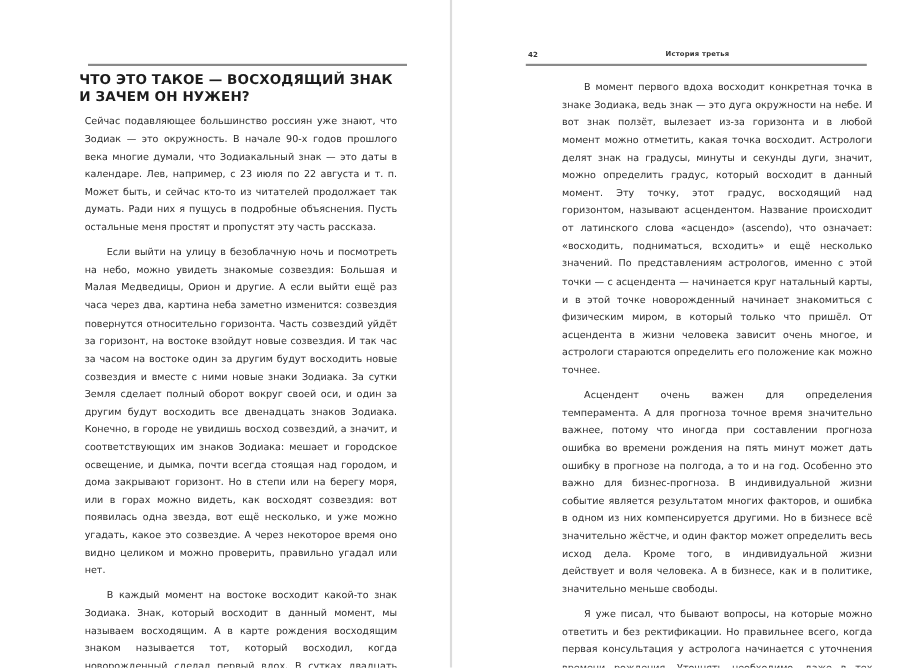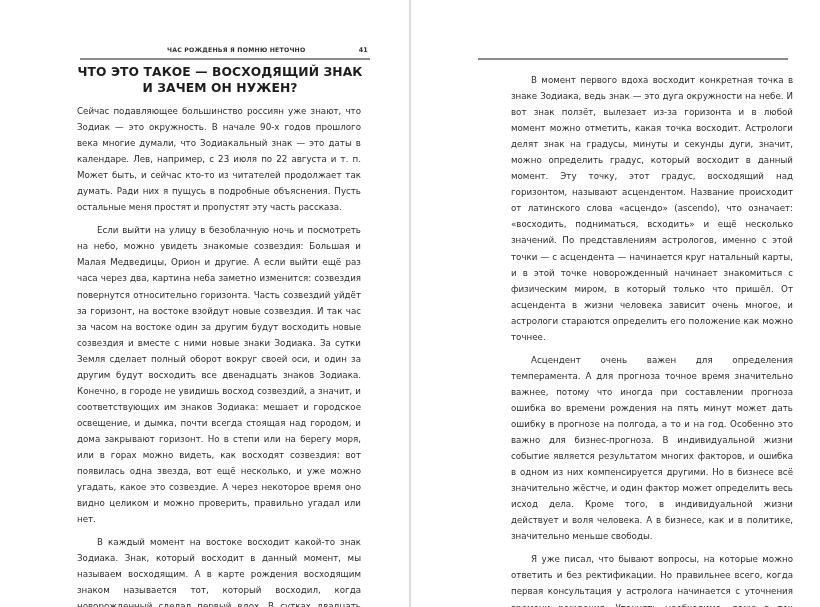--- a/index.html
+++ b/index.html
@@ -22,21 +22,21 @@
   .page.left .rh-title { left: 95px; }
   .page.right .rh-title { left: 125px; }
   .rh-num { position: absolute; top: 0; font-size: 6.4px; }
   .page.left .rh-num { right: 0; }
   .page.right .rh-num { left: 0; }
   .rule { position: absolute; top: 58px; height: 2px; background: #8a8a8a; width: 304px; }
   .page.left .rule { left: 0; }
   .page.right .rule { left: -2px; width: 310px; }
   .heading {
     position: absolute; top: 64px; left: 0; width: 302px;
-    text-align: center; font-weight: bold; font-size: 12.3px; line-height: 16px;
+    text-align: left; font-weight: bold; font-size: 12.3px; line-height: 16px;
     color: #1c1c1c; letter-spacing: 0.1px;
   }
   .body-text {
     position: absolute; width: 302px;
     font-size: 8.7px; line-height: 16.05px; text-align: justify; color: #2b2b2b;
   }
   .page.left .body-text { left: 30px; top: 96px; width: 298px; }
   .page.left .heading { left: 32px; width: 296px; }
   .page.left .running-head { left: 32px; width: 296px; }
   .page.left .rule { left: 40px; width: 290px; }
@@ -45,34 +45,34 @@
   .para { margin: 7px; text-indent: 0; hyphens: manual; }
   .para.indent { text-indent: 20px; }
 </style>
 </head>
 <body>
 
 <div class="spread">
   <div class="gutter"></div>
 
   <div class="page left">
-    <div class="running-head">
-      <span class="rh-title">ЧАС РОЖДЕНЬЯ Я ПОМНЮ НЕТОЧНО</span>
-      <span class="rh-num">41</span>
-    </div>
     <div class="rule"></div>
     <div class="heading">ЧТО ЭТО ТАКОЕ — ВОСХОДЯЩИЙ ЗНАК И ЗАЧЕМ ОН НУЖЕН?</div>
     <div class="body-text">
       <p class="para">Сейчас подавляющее большинство россиян уже знают, что Зодиак — это окружность. В начале 90-х годов прошлого века многие думали, что Зодиакальный знак — это даты в календаре. Лев, например, с 23 июля по 22 августа и т. п. Может быть, и сейчас кто-то из читателей продолжает так думать. Ради них я пущусь в подробные объяснения. Пусть остальные меня простят и пропустят эту часть рассказа.</p>
       <p class="para indent">Если выйти на улицу в безоблачную ночь и посмотреть на небо, можно увидеть знакомые созвездия: Большая и Малая Медведицы, Орион и другие. А если выйти ещё раз часа через два, картина неба заметно изменится: созвездия повернутся относительно горизонта. Часть созвездий уйдёт за горизонт, на востоке взойдут новые созвездия. И так час за часом на востоке один за другим будут восходить новые созвездия и вместе с ними новые знаки Зодиака. За сутки Земля сделает полный оборот вокруг своей оси, и один за другим будут восходить все двенадцать знаков Зодиака. Конечно, в городе не увидишь восход созвездий, а значит, и соответствующих им знаков Зодиака: мешает и городское освещение, и дымка, почти всегда стоящая над городом, и дома закрывают горизонт. Но в степи или на берегу моря, или в горах можно видеть, как восходят созвездия: вот появилась одна звезда, вот ещё несколько, и уже можно угадать, какое это созвездие. А через некоторое время оно видно целиком и можно проверить, правильно угадал или нет.</p>
       <p class="para indent">В каждый момент на востоке восходит какой-то знак Зодиака. Знак, который восходит в данный момент, мы называем восходящим. А в карте рождения восходящим знаком называется тот, который восходил, когда новорожденный сделал первый вдох. В сутках двадцать четыре часа, знаков двенадцать, значит, один знак восходит в среднем два часа. И если знать час рождения, можно определить восходящий знак. Но астрологу нужно знать время ещё точнее.</p>
     </div>
   </div>
 
   <div class="page right">
+    <div class="running-head">
+      <span class="rh-num">42</span>
+      <span class="rh-title">История третья</span>
+    </div>
     <div class="rule"></div>
     <div class="body-text">
       <p class="para indent">В момент первого вдоха восходит конкретная точка в знаке Зодиака, ведь знак — это дуга окружности на небе. И вот знак ползёт, вылезает из-за горизонта и в любой момент можно отметить, какая точка восходит. Астрологи делят знак на градусы, минуты и секунды дуги, значит, можно определить градус, который восходит в данный момент. Эту точку, этот градус, восходящий над горизонтом, называют асцендентом. Название происходит от латинского слова «асцендо» (ascendo), что означает: «восходить, подниматься, всходить» и ещё несколько значений. По представлениям астрологов, именно с этой точки — с асцендента — начинается круг натальный карты, и в этой точке новорожденный начинает знакомиться с физическим миром, в который только что пришёл. От асцендента в жизни человека зависит очень многое, и астрологи стараются определить его положение как можно точнее.</p>
       <p class="para indent">Асцендент очень важен для определения темперамента. А для прогноза точное время значительно важнее, потому что иногда при составлении прогноза ошибка во времени рождения на пять минут может дать ошибку в прогнозе на полгода, а то и на год. Особенно это важно для бизнес-прогноза. В индивидуальной жизни событие является результатом многих факторов, и ошибка в одном из них компенсируется другими. Но в бизнесе всё значительно жёстче, и один фактор может определить весь исход дела. Кроме того, в индивидуальной жизни действует и воля человека. А в бизнесе, как и в политике, значительно меньше свободы.</p>
       <p class="para indent">Я уже писал, что бывают вопросы, на которые можно ответить и без ректификации. Но правильнее всего, когда первая консультация у астролога начинается с уточнения времени рождения. Уточнять необходимо, даже в тех случаях, когда сохранилась бирочка из роддома. Врачи, записывая время рождения, не слишком стремятся к точности. Чаще всего время рождения округляют: пишут 9.00, 11.30 или 17.15. Поэтому сдвиг на пять-десять минут — вполне обычное дело. Просто удивительно, сколько людей</p>
     </div>
   </div>
 </div>
 
 </body></html>

